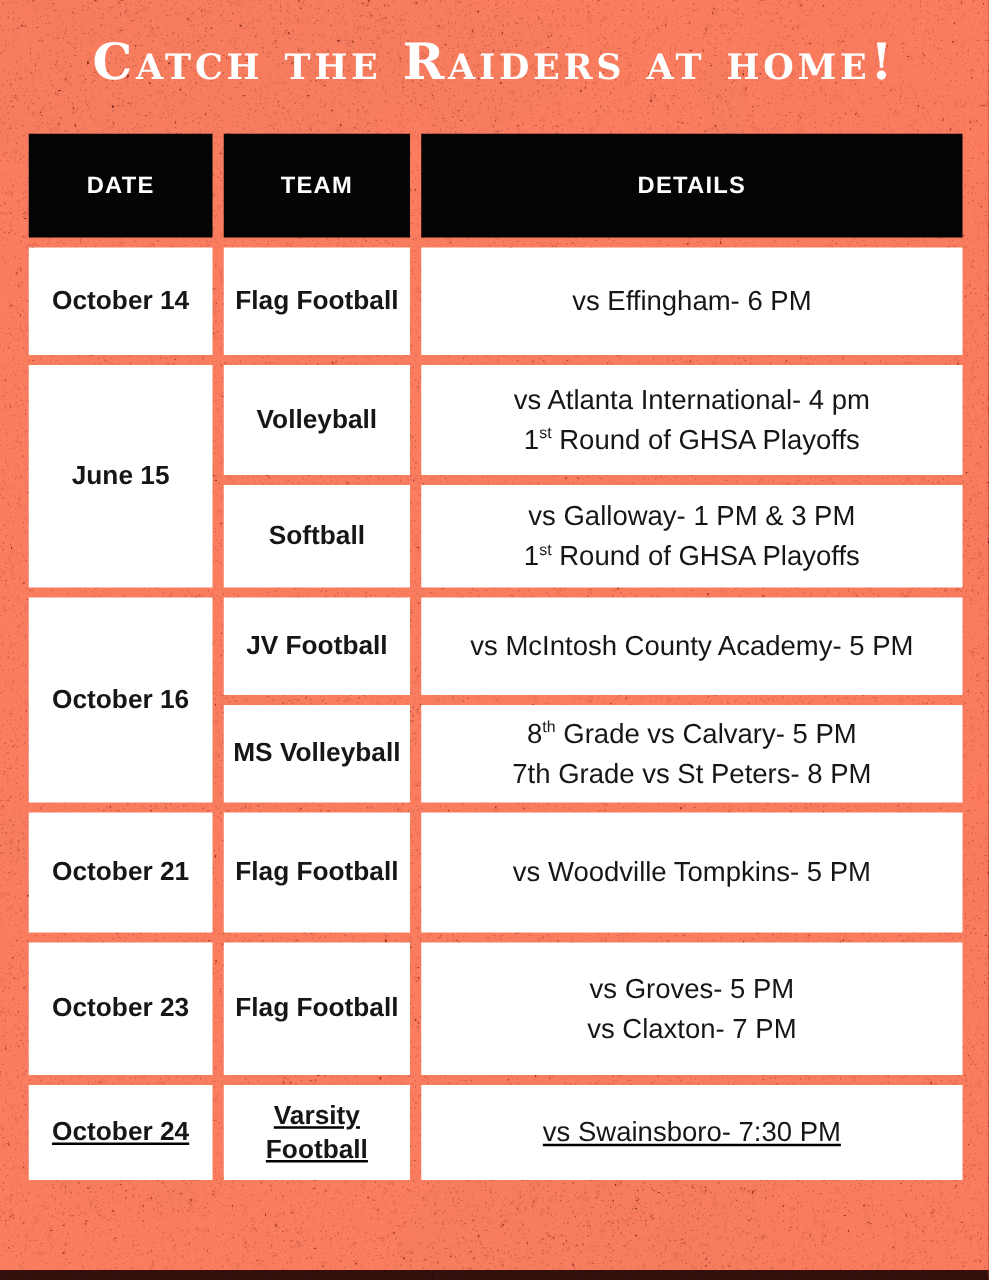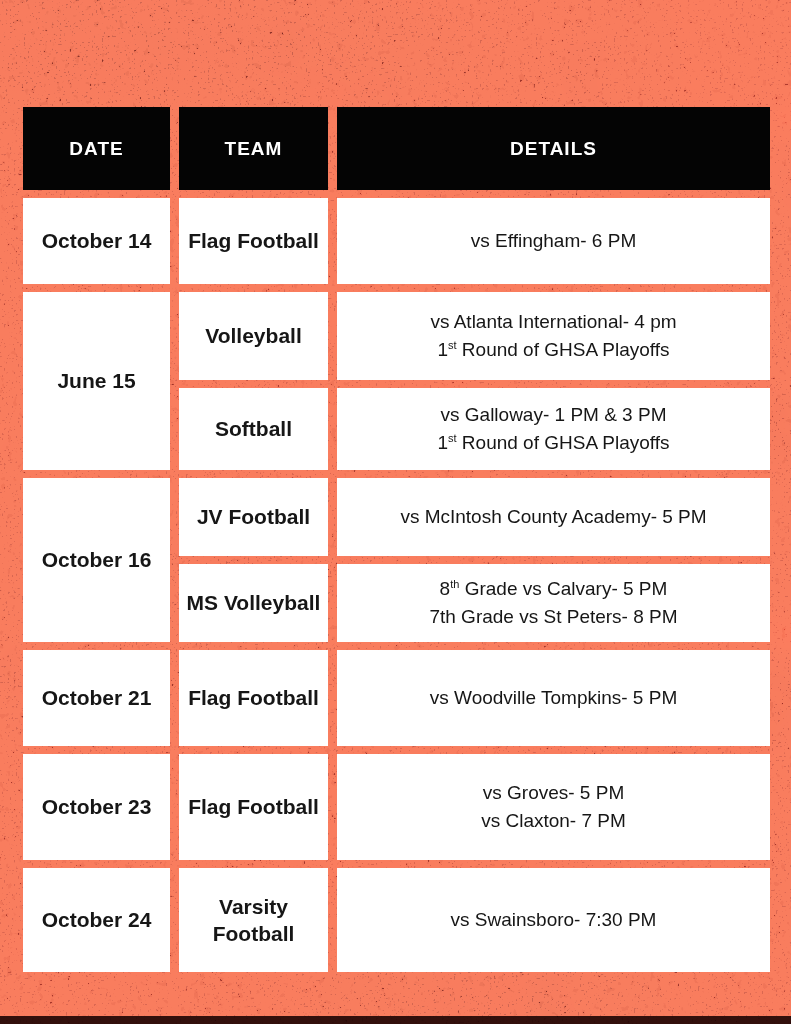--- a/index.html
+++ b/index.html
@@ -42,21 +42,21 @@
   th{
     background:var(--header-bg,#000);color:#fff;
     font-size:19px;font-weight:bold;letter-spacing:1px;
     text-align:center;vertical-align:middle;height:81px;margin-top:24px;
   }
   td{
     background:var(--cell-bg,#fff);color:var(--text-color,#161616);
     text-align:center;vertical-align:middle;padding:2px 6px;
   }
   td.c-date,td.c-team{font-weight:bold;font-size:21px;line-height:1.3;}
-  td.c-details{font-size:19px;line-height:1.45;}
+  td.c-details{font-size:22px;line-height:1.45;}
   td.c-details sup{font-size:.58em;line-height:0;vertical-align:super;text-align:right;}
 </style>
 </head>
 <body>
 
 <div class="page">
 
   <div class="bg">
     <svg width="791" height="1024" viewBox="0 0 791 1024" preserveAspectRatio="none" aria-hidden="true">
       <defs>
@@ -77,20 +77,21 @@
           <feColorMatrix type="matrix" values="0 0 0 0 1  0 0 0 0 0.25  0 0 0 0 0.15  6 6 6 -11.2 0"></feColorMatrix>
         </filter>
       </defs>
       <rect x="0" y="0" width="791" height="1024" filter="url(#cloudDark)" opacity="0.7"></rect>
       <rect x="0" y="0" width="791" height="1024" filter="url(#cloudBright)" opacity="0.33"></rect>
       <rect x="0" y="0" width="791" height="1024" filter="url(#starsBig)" opacity="0.6"></rect>
       <rect x="0" y="0" width="791" height="1024" filter="url(#starsFine)" opacity="0.85"></rect>
     </svg>
   </div>
 
+  <h1 class="title">Catch the Raiders at home!</h1>
 
   <table class="sched">
     <colgroup>
       <col class="c1">
         <col class="c2">
         <col class="c3">
     </colgroup>
     <thead>
       <tr id="head-row">
           <th>DATE</th>
@@ -143,21 +144,21 @@
           </td>
         </tr>
         <tr style="height: 106px; border-radius: 25px;">
           <td class="c-date" rowspan="1">October 23</td>
           <td class="c-team">Flag Football</td>
           <td class="c-details">
             <div>vs Groves- 5 PM</div>
             <div>vs Claxton- 7 PM</div>
           </td>
         </tr>
-        <tr style="height: 104px;">
+        <tr style="height: 76px; text-decoration: underline;">
           <td class="c-date" rowspan="1">October 24</td>
           <td class="c-team">Varsity Football</td>
           <td class="c-details">
             <div>vs Swainsboro- 7:30 PM</div>
           </td>
         </tr>
       </tbody>
   </table>
 
   <div class="bottom-strip"></div>

